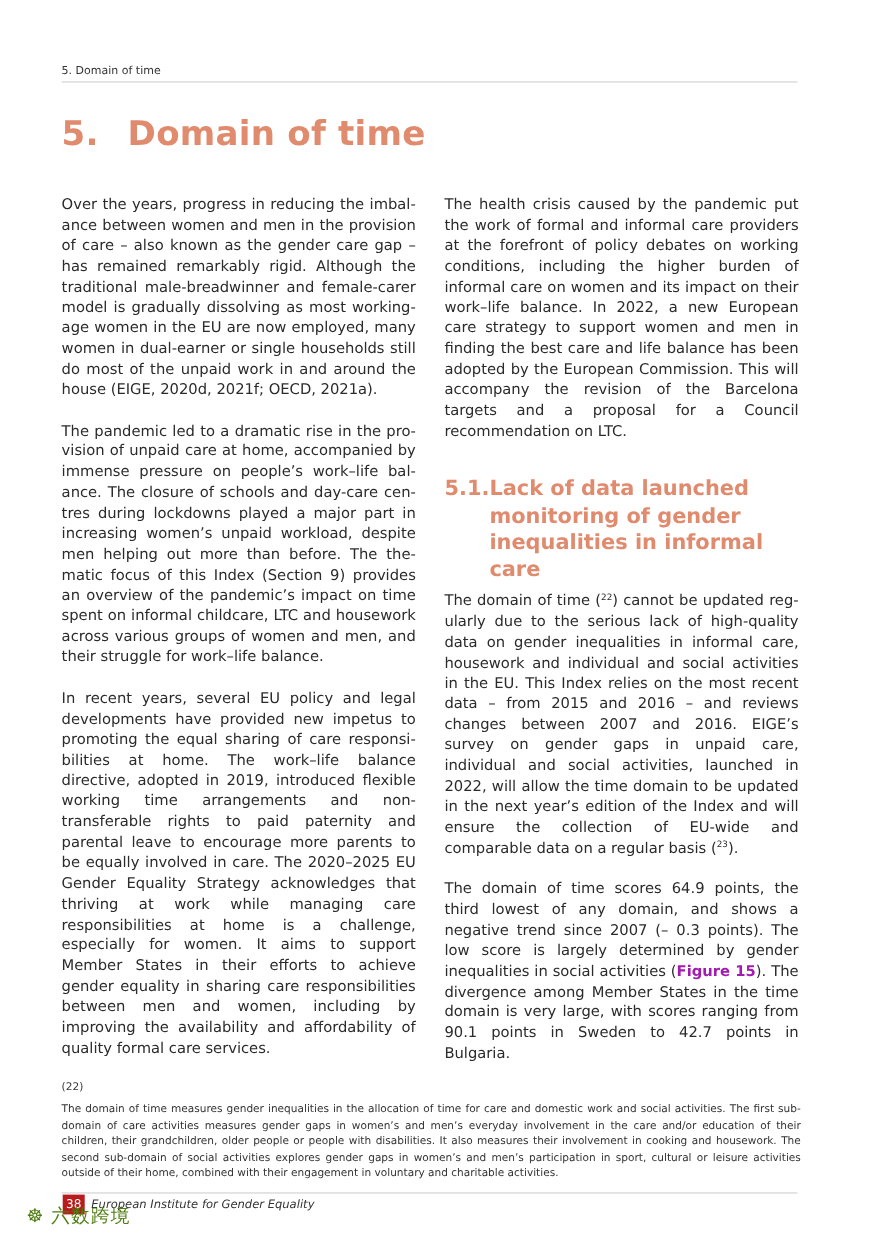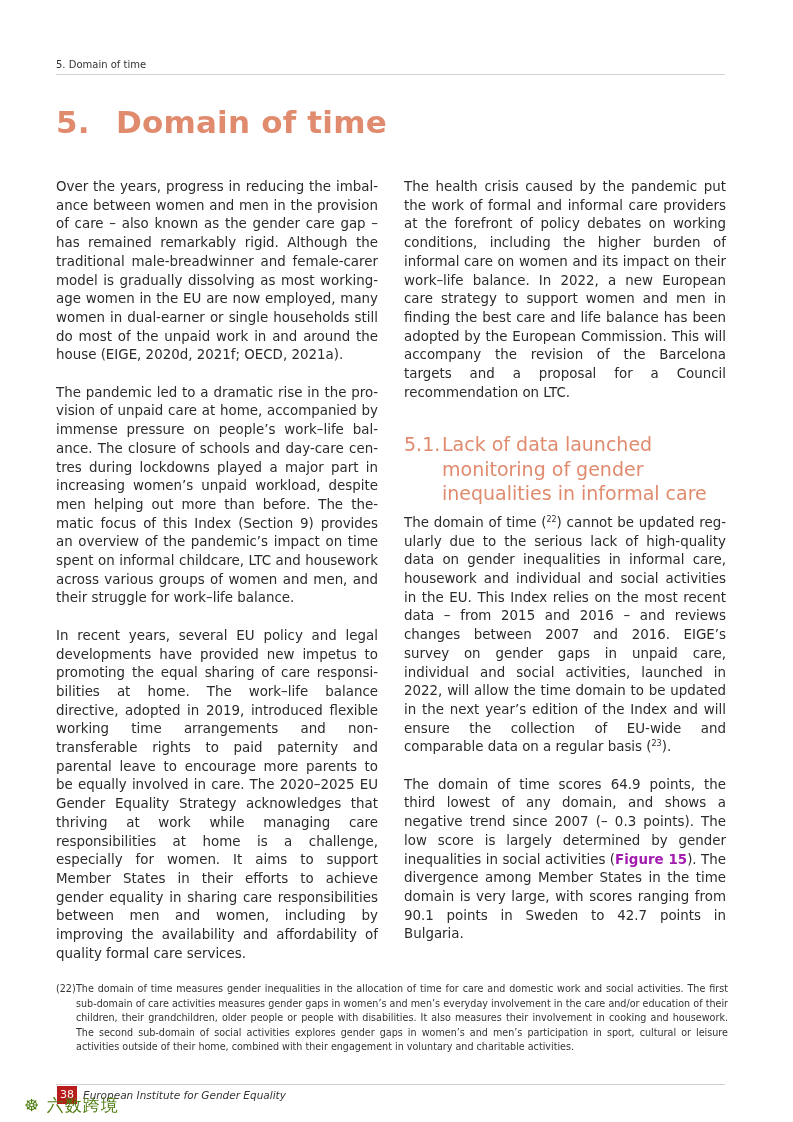--- a/index.html
+++ b/index.html
@@ -9,27 +9,27 @@
          font-size: 10px; color: #333; padding-bottom: 4px; border-bottom: 1px solid #cfcfcf; }
   .page-title { position: absolute; left: 56px; top: 104px; margin: 0;
          font-size: 31px; font-weight: bold; color: #e08a6e; letter-spacing: 0.2px; }
   .page-title .num { display: inline-block; width: 60px; }
   .col { position: absolute; top: 178px; width: 322px; font-size: 13.4px;
          line-height: 18.7px; text-align: justify; hyphens: manual; }
   .col-left { left: 56px; }
   .col-right { left: 404px; }
   .col p { margin: 0 0 18.7px 0; }
   .sub-heading { margin: 30px 0 8px 0; font-size: 19px; line-height: 24.5px;
-         font-weight: normal; color: #e08a6e; display: flex; text-align: left; }
+         font-weight: bold; color: #e08a6e; display: flex; text-align: left; }
   .sub-heading .num { flex: 0 0 38px; }
   .link { color: #a21caf; font-weight: bold; }
   sup { font-size: 8px; vertical-align: 5px; line-height: 0; }
   .footnotes { position: absolute; left: 56px; top: 982px; width: 672px;
          font-size: 9.6px; line-height: 14.5px; color: #333; }
-  .fn { display: flex; text-align: justify; }
+  .fn { display: flex; text-align: justify; flex-direction: column; }
   .fn .mark { flex: 0 0 20px; }
   .footer { position: absolute; left: 56px; top: 1084px; width: 669px;
          border-top: 1px solid #cfcfcf; }
   .page-num { position: absolute; left: 1px; top: 1px; width: 20px; height: 18px;
          background: #b91c1c; color: #fff; font-size: 11px; text-align: center; line-height: 18px; }
   .footer-text { position: absolute; left: 27px; top: 4px; font-size: 10.5px; color: #333; white-space: nowrap; font-style: italic; }
   .watermark { position: absolute; left: 24px; top: 1094px; font-size: 17px; color: #4d7c0f;
          letter-spacing: 1px; }
 </style>
 </head>

